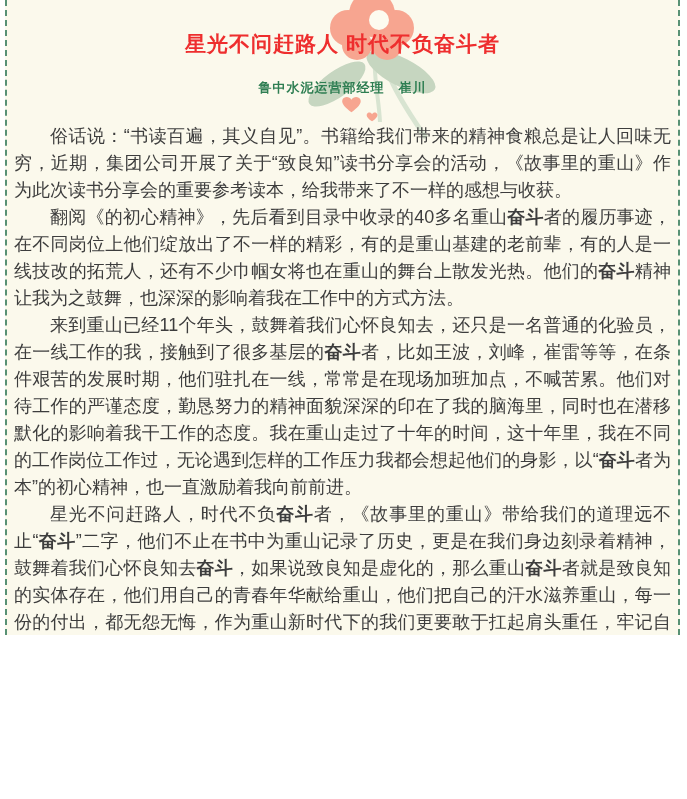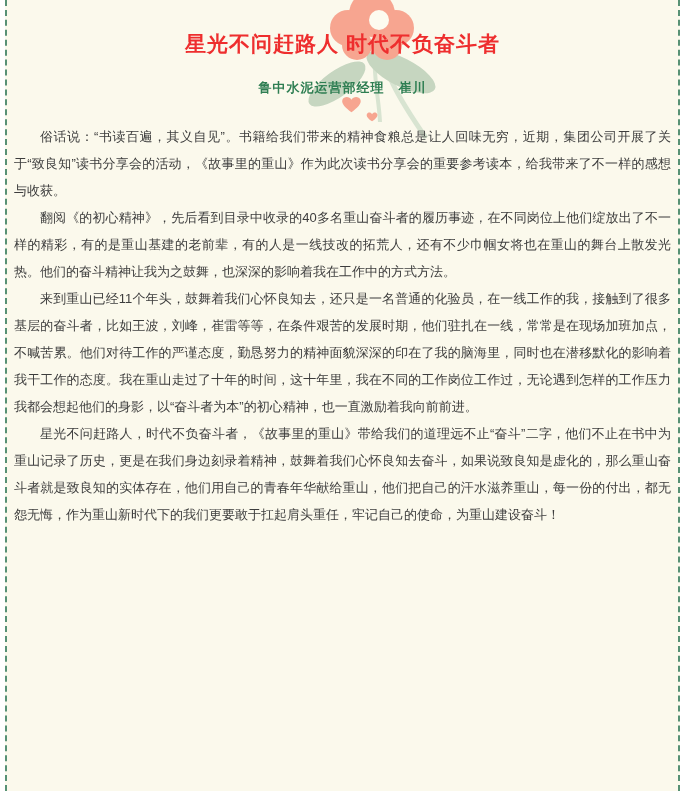--- a/index.html
+++ b/index.html
@@ -14,21 +14,21 @@
   }
   html,body{margin:0;padding:0;}
   body{
     width:687px;height:799px;overflow:hidden;
     background:#ffffff;
     font-family:"Liberation Sans","DejaVu Sans",sans-serif;
   }
   .page{
     box-sizing:border-box;
     margin-left:5px;margin-right:7px;
-    height:791px;
+    height:635px;
     background:var(--bg_cream);
     border-left:2px dashed var(--border_green);
     border-right:2px dashed var(--border_green);
     position:relative;
     overflow:hidden;
   }
   .decor{
     position:absolute;left:288px;top:0;width:152px;height:142px;
     z-index:0;pointer-events:none;
   }
@@ -46,27 +46,27 @@
     color:var(--accent_green);
   }
   .article{
     position:relative;z-index:1;
     margin-top:24px;
     padding:0 7px;
     color:var(--text_body);
   }
   .para{
     margin:0;
-    font-size:13px;
+    font-size:18px;
     line-height:27px;
     text-align:justify;
     text-justify:inter-ideograph;
     text-indent:2em;
   }
-  .para .b{font-weight:400;}
+  .para .b{font-weight:700;}
 </style>
 </head>
 <body>
 
 <div class="page">
 
   <svg class="decor" viewBox="0 0 152 142" xmlns="http://www.w3.org/2000/svg" aria-hidden="true">
 
     <g fill="none" stroke="#d8e4d1">
       <path d="M84 40 C 88 70, 102 96, 131 138" stroke-width="5"></path>

